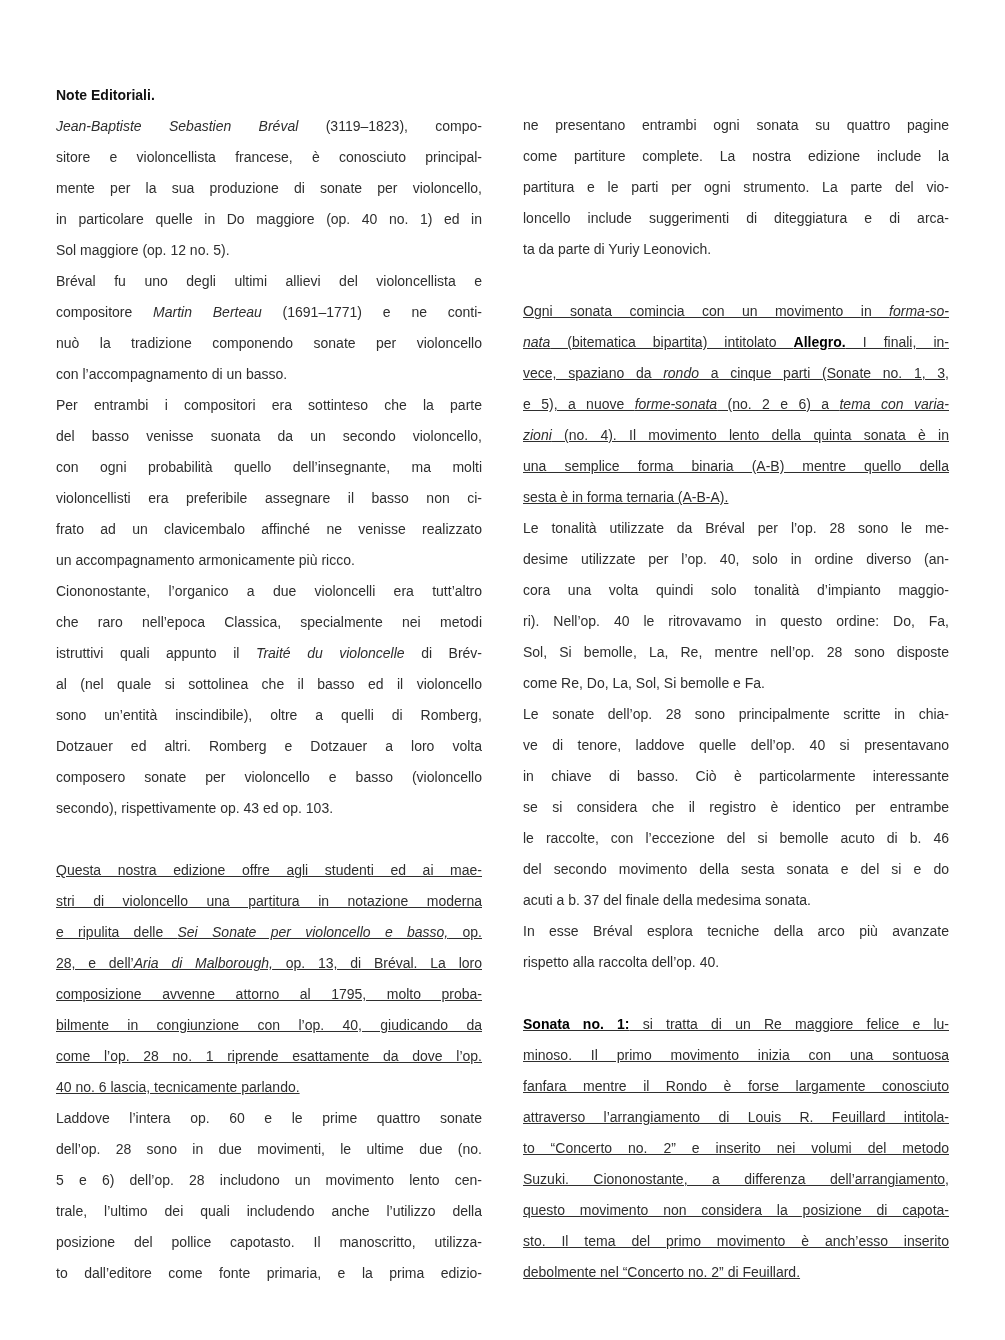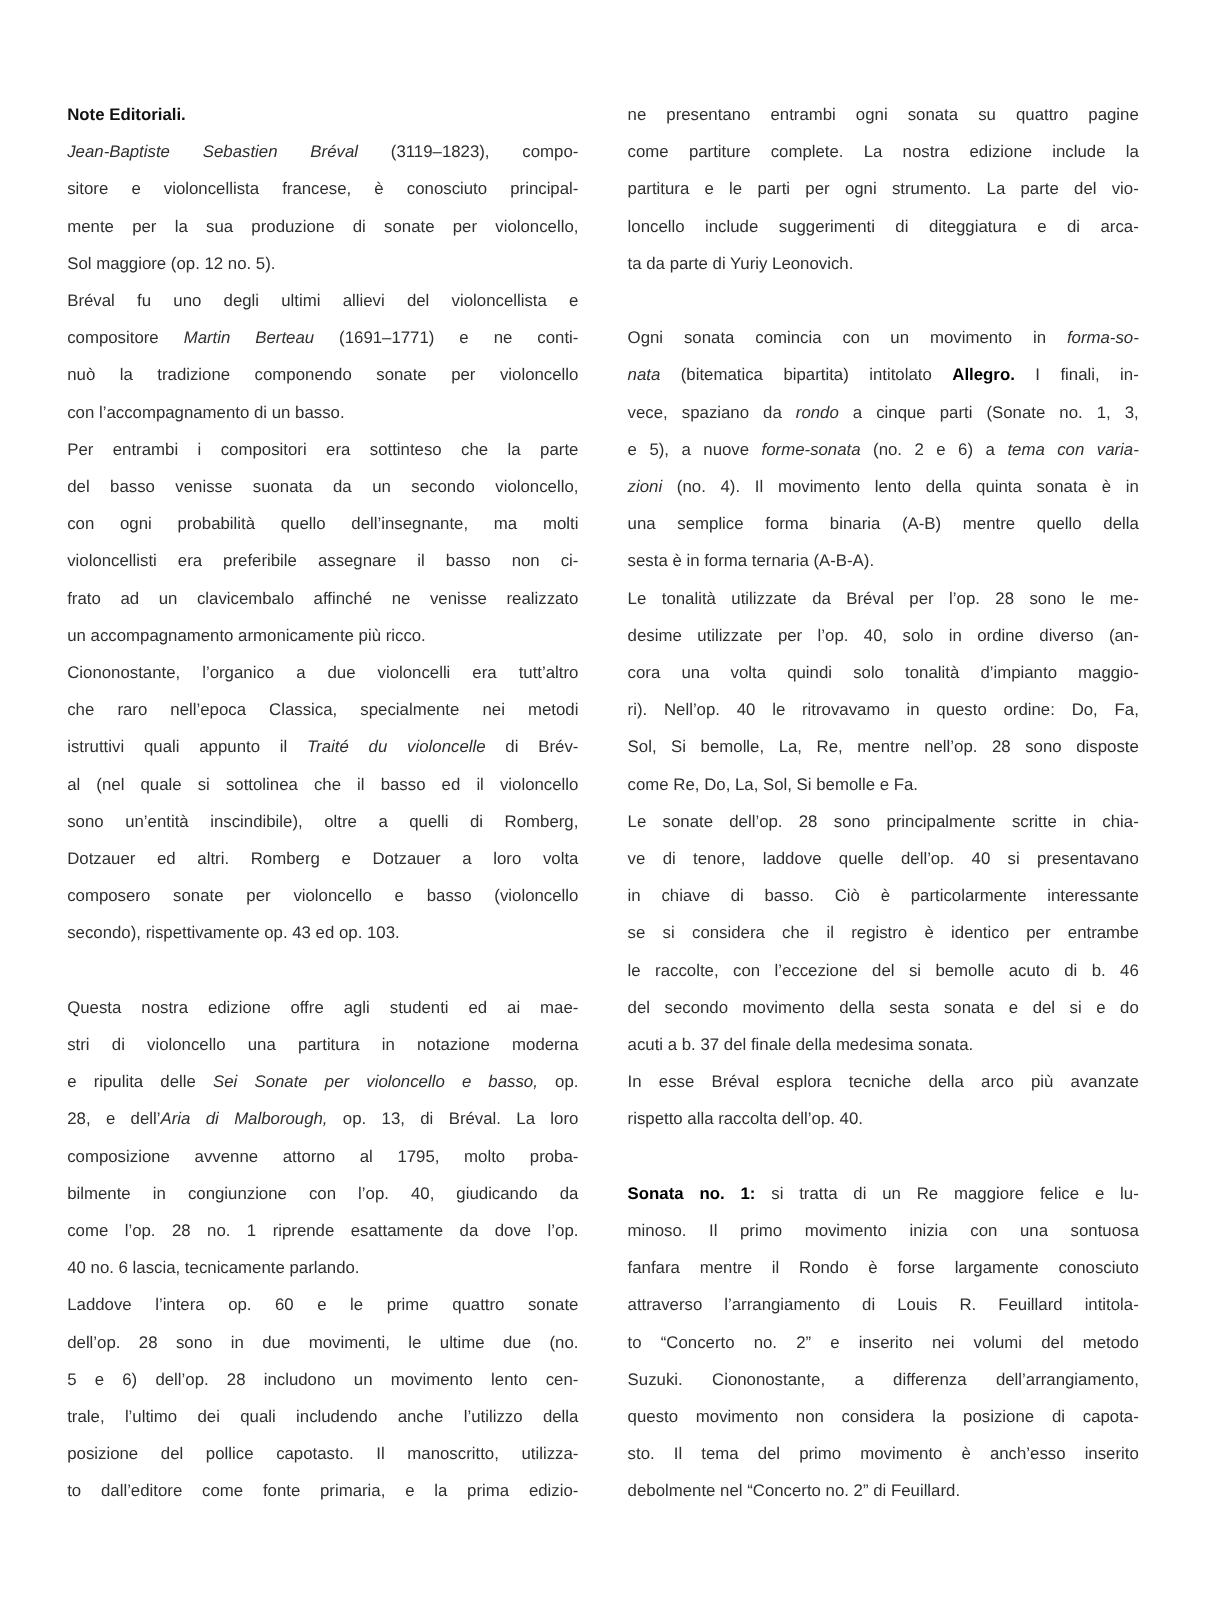--- a/index.html
+++ b/index.html
@@ -10,40 +10,41 @@
       color: #2e2e2e;
       font-size: 14px;
       line-height: 31px;
     }
     .col {
       position: absolute; top: 80px; width: 426px;
       text-align: justify;
       hyphens: manual;
     }
     .col.left { left: 56px; }
-    .col.right { left: 523px; }
+    .col.right { left: 523px; margin-top: 30px; }
     .col p { margin: 0; }
-    .col p.gap { margin-top: 31px; }
+    .col p.gap { margin-top: 31px; text-decoration: underline; }
     .heading { font-weight: bold; color: #111; }
     .b { font-weight: bold; color: #000000; }
     .i { font-style: italic; }
     .line { display: block; text-align: justify; text-align-last: justify; white-space: nowrap; }
     .line.last { text-align-last: left; }
   </style>
 </head>
 <body>
 
 <div class="page">
   <div class="col left">
     <p class="heading">Note Editoriali.</p>
     <div>
         <p>
           <span class="line"><span class="i">Jean-Baptiste Sebastien Bréval</span><span> (3119–1823), compo-</span></span>
           <span class="line"><span>sitore e violoncellista francese, è conosciuto principal-</span></span>
           <span class="line"><span>mente per la sua produzione di sonate per violoncello,</span></span>
+          <span class="line"><span>in particolare quelle in Do maggiore (op. 40 no. 1) ed in</span></span>
           <span class="line last"><span>Sol maggiore (op. 12 no. 5).</span></span>
         </p>
         <p>
           <span class="line"><span>Bréval fu uno degli ultimi allievi del violoncellista e</span></span>
           <span class="line"><span>compositore </span><span class="i">Martin Berteau</span><span> (1691–1771) e ne conti-</span></span>
           <span class="line"><span>nuò la tradizione componendo sonate per violoncello</span></span>
           <span class="line last"><span>con l’accompagnamento di un basso.</span></span>
         </p>
         <p>
           <span class="line"><span>Per entrambi i compositori era sottinteso che la parte</span></span>

